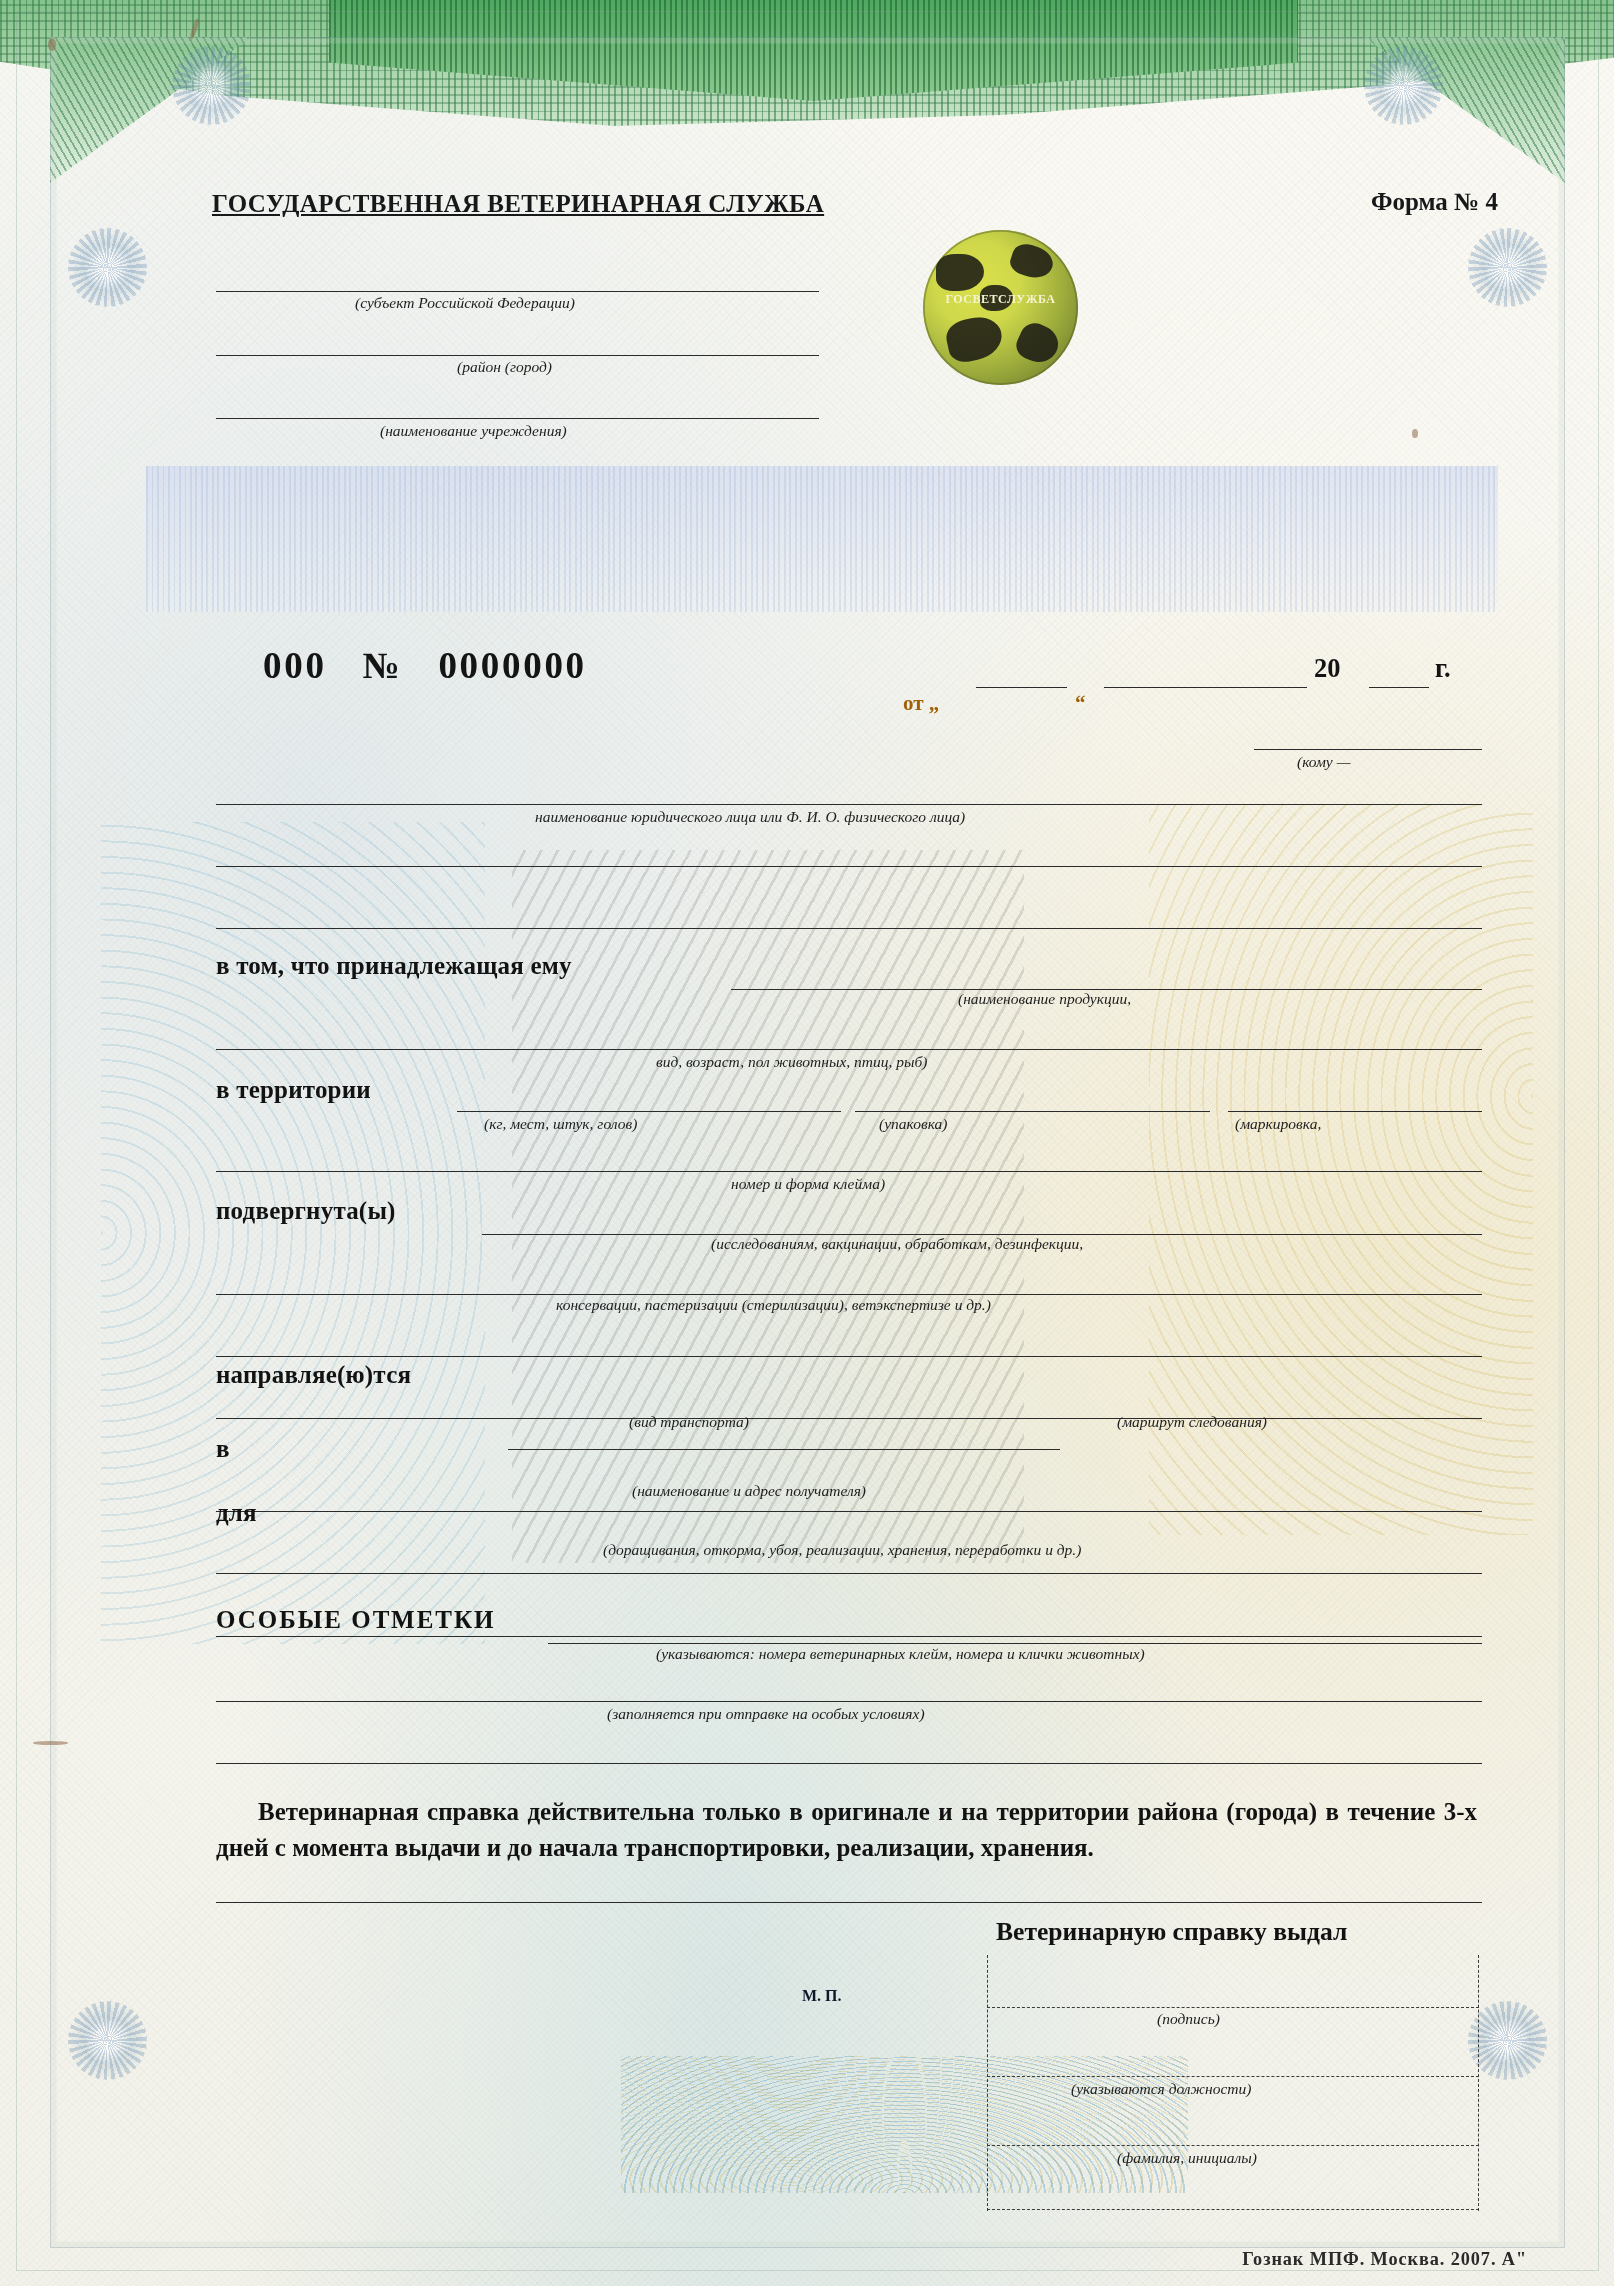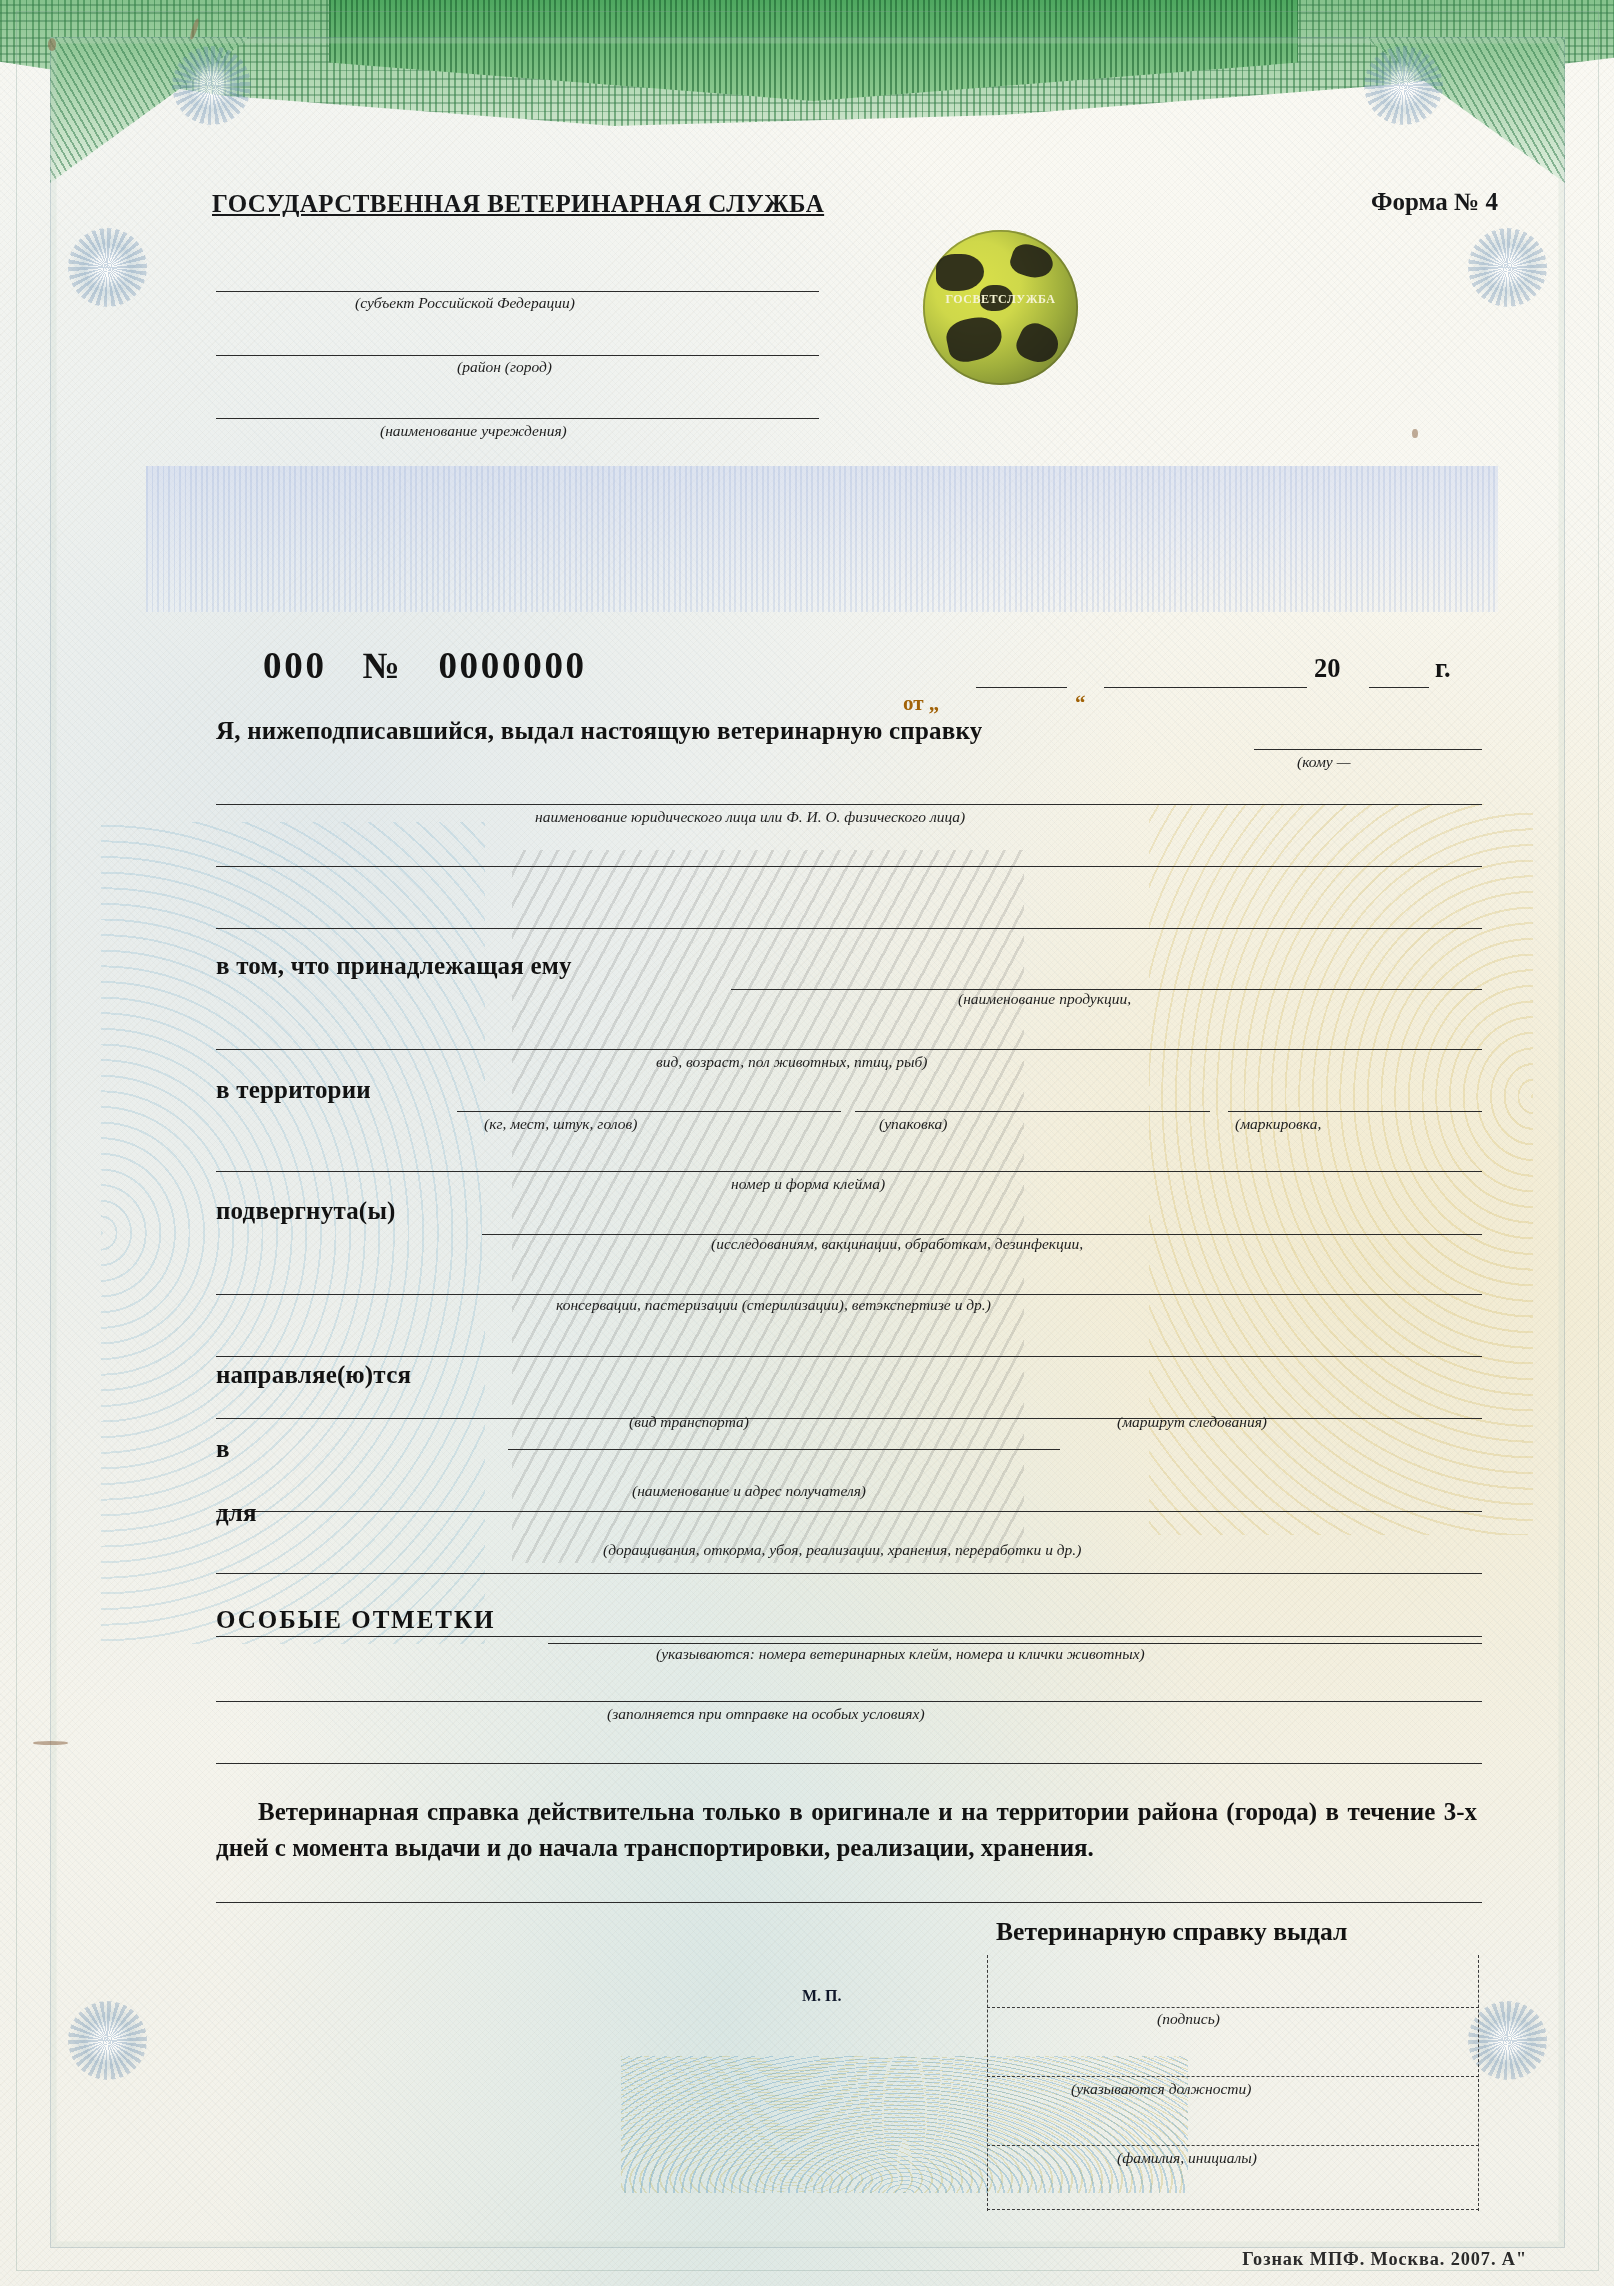--- a/index.html
+++ b/index.html
@@ -235,21 +235,20 @@
       <span>0000000</span>
     </div>
     <div class="datefrom">от „</div>
     <div class="fl" style="left:976px;top:687px;width:91px;"></div>
     <div class="datefrom" style="left:1075px;top:653px;">“</div>
     <div class="fl" style="left:1104px;top:687px;width:203px;"></div>
     <div class="d20">20</div>
     <div class="fl" style="left:1369px;top:687px;width:60px;"></div>
     <div class="dg">г.</div>
 
-    <div class="lbl" style="left:216px;top:717px;">Я, нижеподписавшийся, выдал настоящую ветеринарную справку</div>
     <div class="fl" style="left:1254px;top:749px;width:228px;"></div>
     <div class="cap" style="left:1297px;top:753px;">(кому —</div>
 
     <div class="fl" style="left:216px;top:804px;width:1266px;"></div>
     <div class="cap" style="left:535px;top:808px;">наименование юридического лица или Ф. И. О. физического лица)</div>
 
     <div class="fl" style="left:216px;top:866px;width:1266px;"></div>
     <div class="fl" style="left:216px;top:928px;width:1266px;"></div>
 
     <div class="lbl" style="left:216px;top:952px;">в том, что принадлежащая ему</div>

